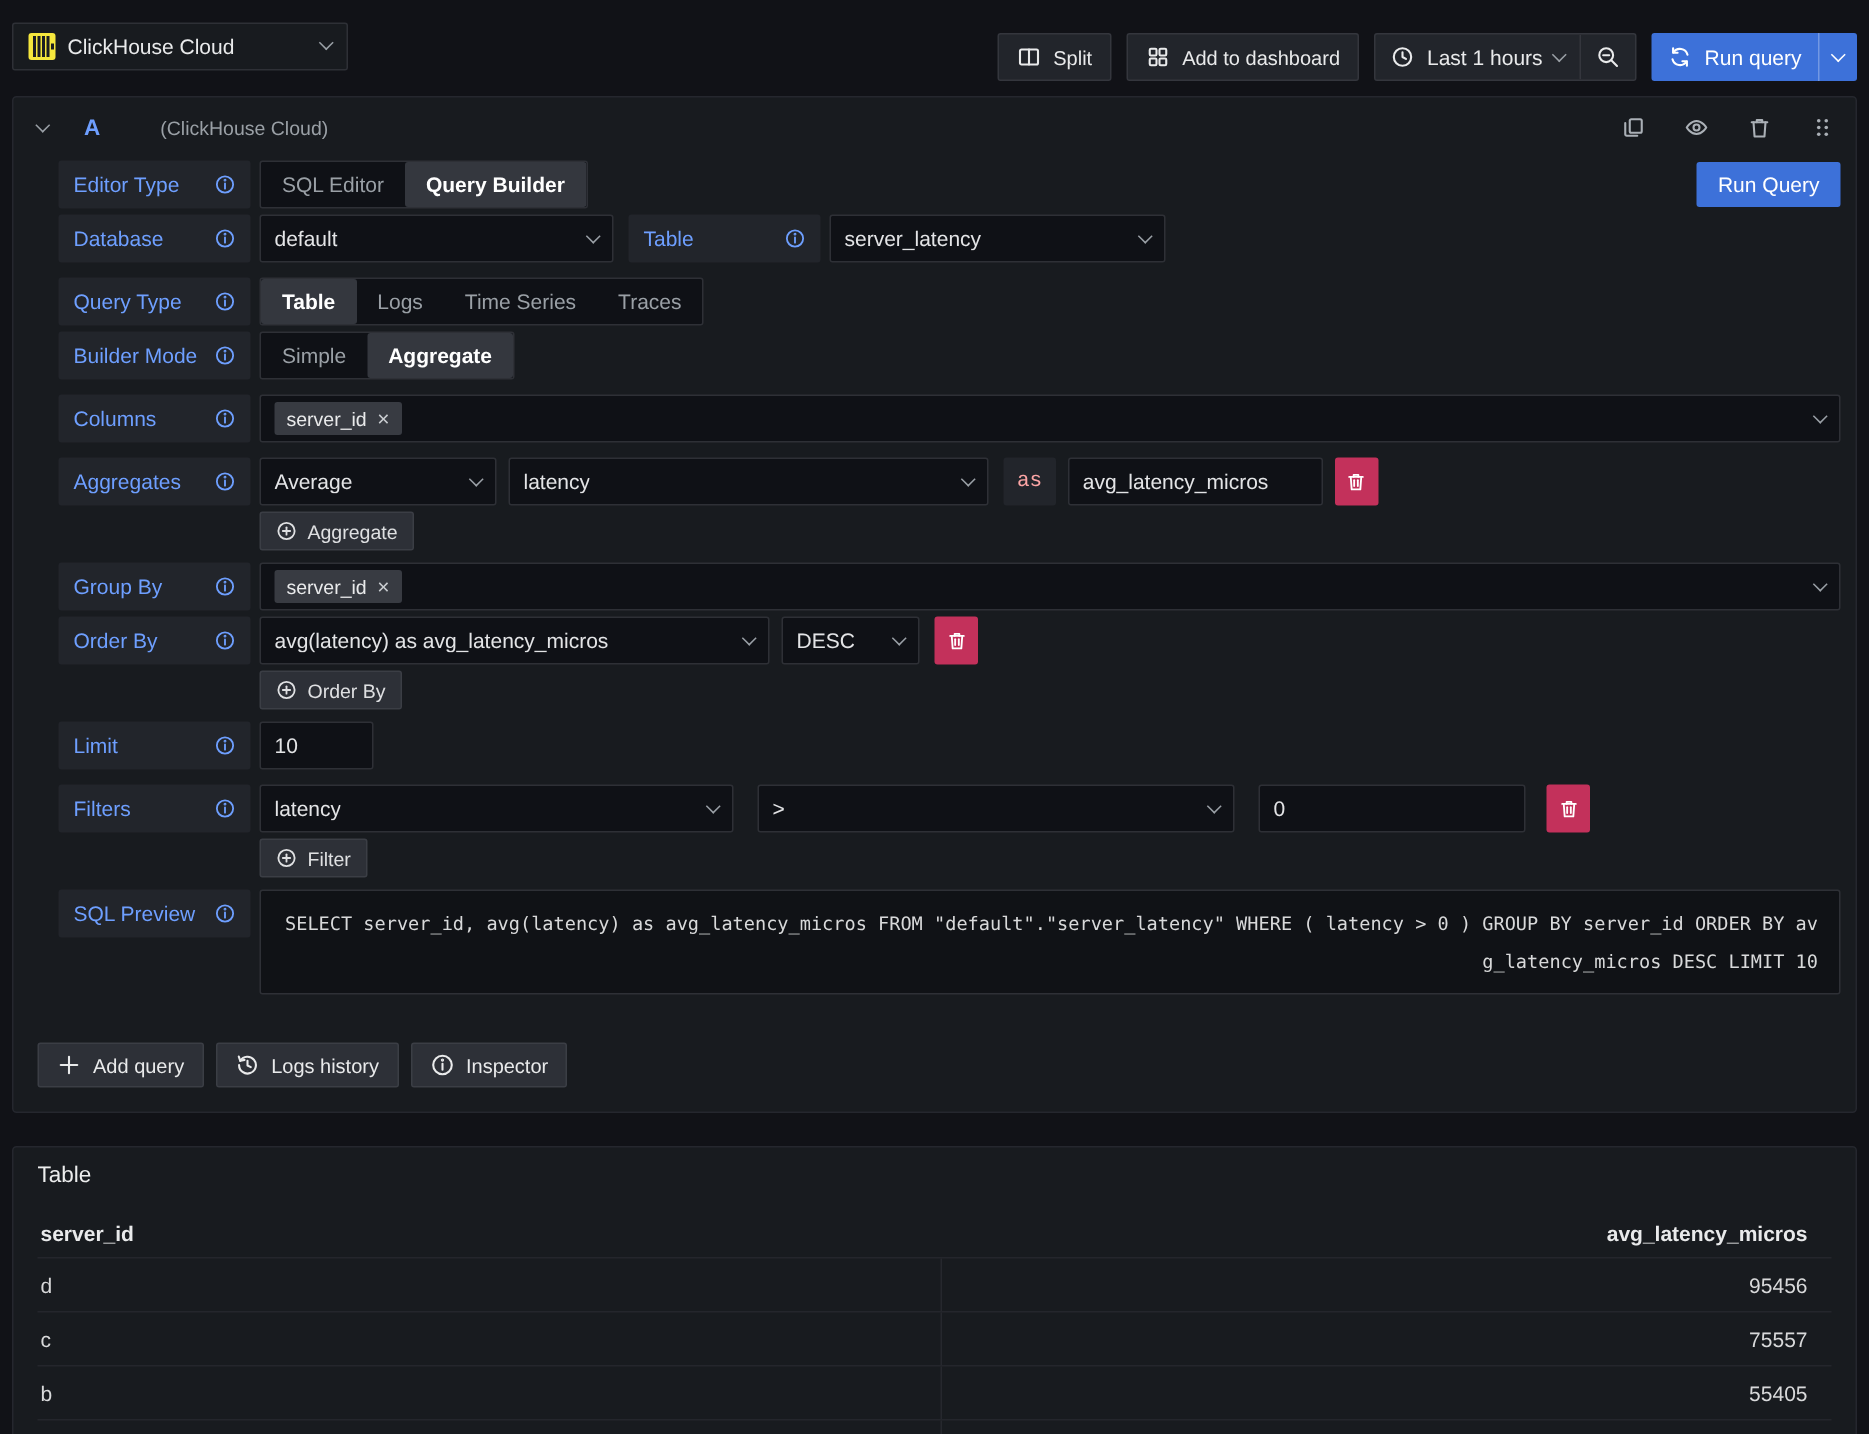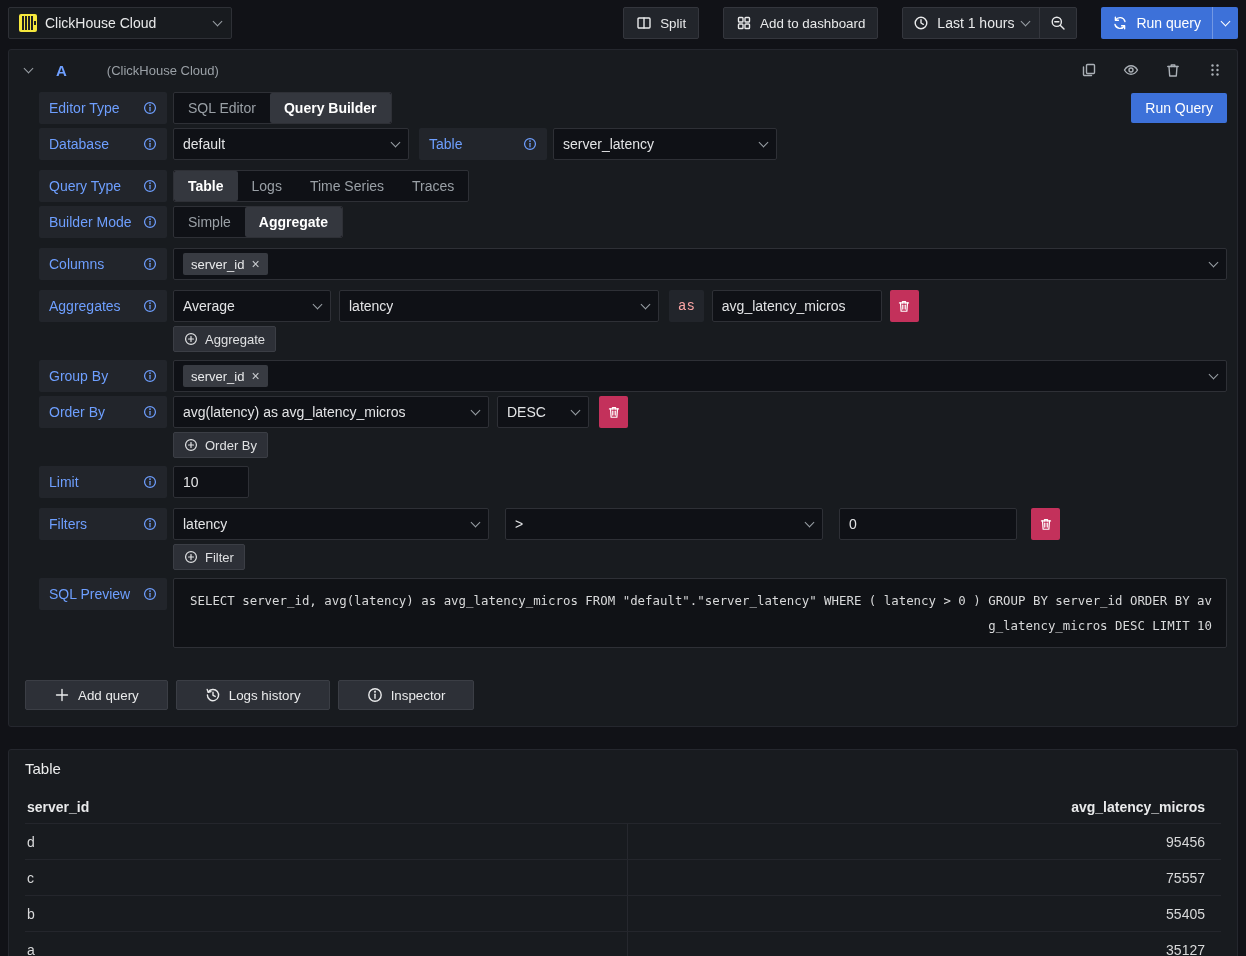--- a/index.html
+++ b/index.html
@@ -18,21 +18,21 @@
   .topbar { display:flex; align-items:center; justify-content:space-between;
     padding:7px 8px 6px 8px; }
   .ds-picker { width:224px; height:32px; background:#181b1f; border:1px solid #2e3036;
     border-radius:2px; display:flex; align-items:center; gap:8px; padding:0 10px; cursor:pointer; }
   .ds-logo { width:18px; height:18px; border-radius:2px; background:#f5e73d; position:relative; flex:none; }
   .ds-logo i { position:absolute; top:2px; bottom:2px; width:2px; background:#1c1e22; }
   .ds-logo i:nth-child(1){left:2.5px} .ds-logo i:nth-child(2){left:5.5px}
   .ds-logo i:nth-child(3){left:8.5px} .ds-logo i:nth-child(4){left:11.5px}
   .ds-logo i:nth-child(5){left:14.5px; top:7px; bottom:7px;}
   .ds-picker .name { flex:1; color:#e9eaeb; font-weight:500; }
-  .tb-right { display:flex; align-items:flex-start; gap:24px; }
+  .tb-right { display:flex; align-items:flex-start; gap:10px;margin-top:15px; }
   .tb-btn { height:32px; background:#22252b; border:1px solid #34363d; border-radius:2px;
     color:#e9eaeb; font-weight:500; display:flex; align-items:center; gap:8px;
     padding:0 12px; cursor:pointer; }
   .tb-group { display:flex; align-items:stretch; height:32px; border:1px solid #34363d;
     border-radius:2px; background:#22252b; overflow:hidden; }
   .tb-group .seg { display:flex; align-items:center; gap:8px; padding:0 10px;
     color:#e9eaeb; font-weight:500; cursor:pointer; }
   .tb-group .seg + .seg { border-left:1px solid #34363d; }
   .run-split { display:flex; align-items:stretch; height:32px; border-radius:2px;
     overflow:hidden; background:#3d71d9; }
@@ -79,21 +79,21 @@
   .run-query-btn { margin-left:auto; height:30px; background:#3d71d9; border:none; border-radius:2px;
     color:#fff; font-weight:500; font-size:14px; padding:0 14px; cursor:pointer; }
   .sql-box { flex:1; align-self:stretch; background:#101216; border:1px solid #2e3036;
     border-radius:2px; padding:9px 14px; font-family:"DejaVu Sans Mono", monospace;
     font-size:12.4px; line-height:25px; color:#d8d9da; word-break:break-all; }
   .qrow.sql { align-items:flex-start; margin-top:6px;text-align:right; }
   .qrow.sql .flabel { height:32px; }
 
   .qfooter { display:flex; gap:8px; padding:14px 10px 16px 16px; }
   .foot-btn { height:30px; background:#2d3037; border:1px solid #3b3e45; border-radius:2px;
-    color:#e9eaeb; font-weight:500; display:flex; align-items:center; gap:8px; padding:0 28px;
+    color:#e9eaeb; font-weight:500; display:flex; align-items:center; gap:8px; padding:0 12px;
     cursor:pointer; }
 
   
   .tpanel { margin:22px 8px 0 8px; background:#181b1f; border:1px solid #25272e;
     border-radius:3px; height:236px; padding:10px 16px 8px 16px; }
   .tpanel .title { font-size:15px; font-weight:500; color:#eceded; margin-bottom:14px; }
   .thead { display:flex; height:32px; align-items:center; font-weight:700; color:#e9eaeb; }
   .trow { display:flex; height:36px; align-items:center; border-top:1px solid #24262c; }
   .c1 { width:602px; padding-left:2px; }
   .c2 { flex:1; text-align:right; padding-right:16px; }
@@ -365,21 +365,21 @@
 
     <div class="qrow">
       <div class="flabel">
         <span>Order By</span>
         <svg class="ic sm" viewBox="0 0 16 16">
             <circle cx="8" cy="8" r="6.2"></circle>
             <line x1="8" y1="7.2" x2="8" y2="11.2"></line>
             <circle cx="8" cy="4.7" r="0.4" style="fill:currentColor"></circle>
           </svg>
       </div>
-      <div class="sel" style="width:316px">
+      <div class="sel" style="width:340px">
         <span class="val">avg(latency) as avg_latency_micros</span>
         <span class="chev"></span>
       </div>
       <div style="width:8px"></div>
       <div class="sel" style="width:92px">
         <span class="val">DESC</span>
         <span class="chev"></span>
       </div>
       <div style="width:10px"></div>
       <button class="del-btn">

